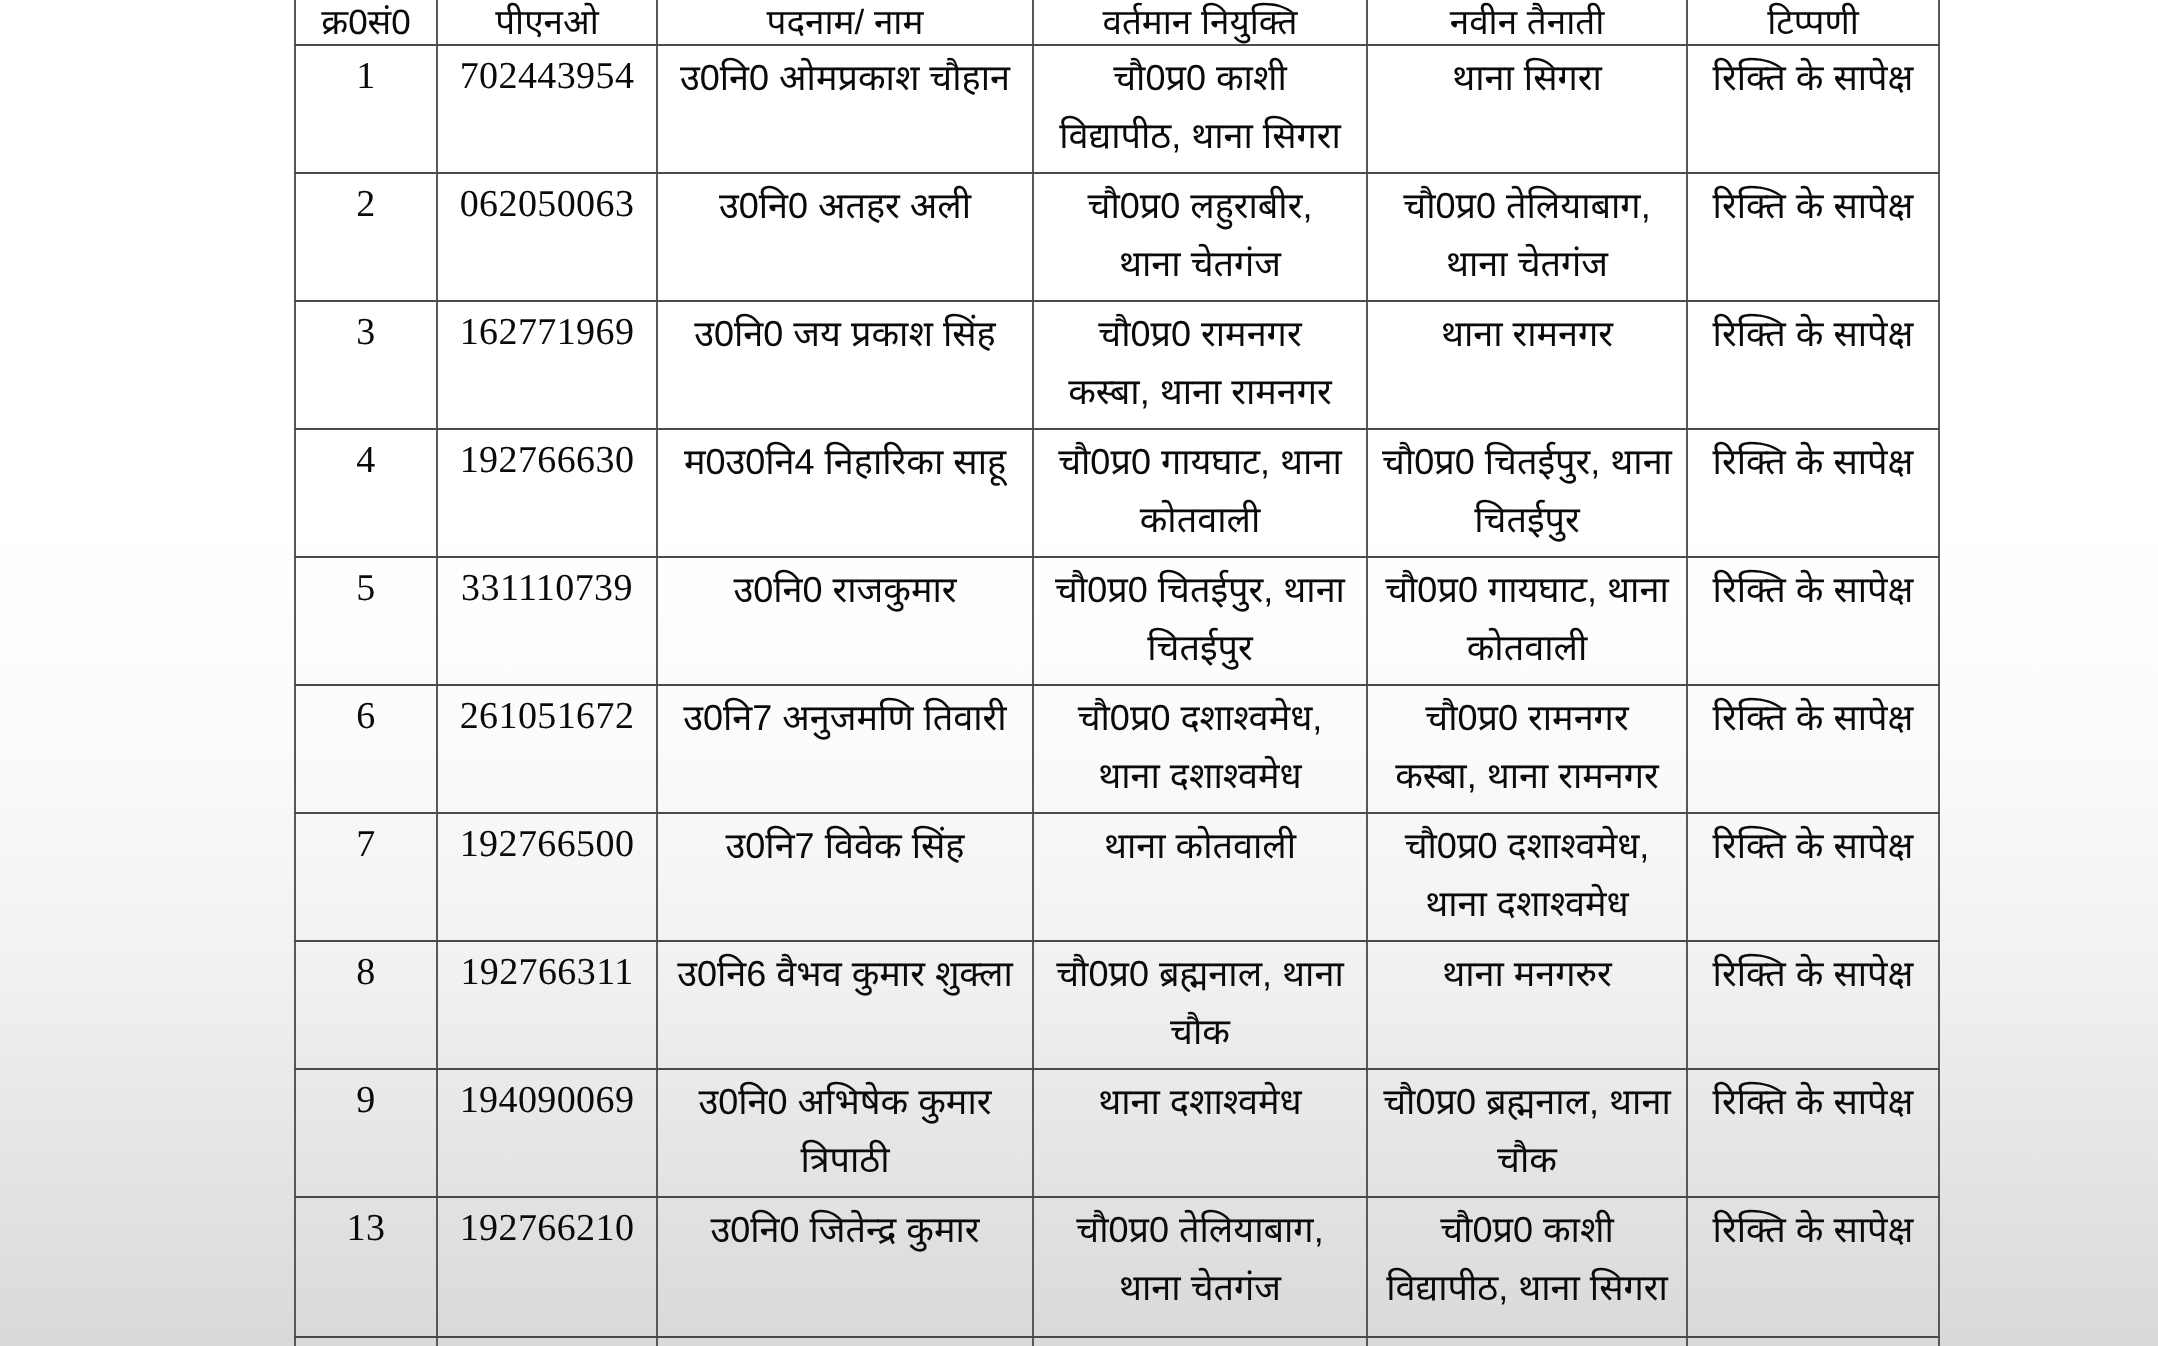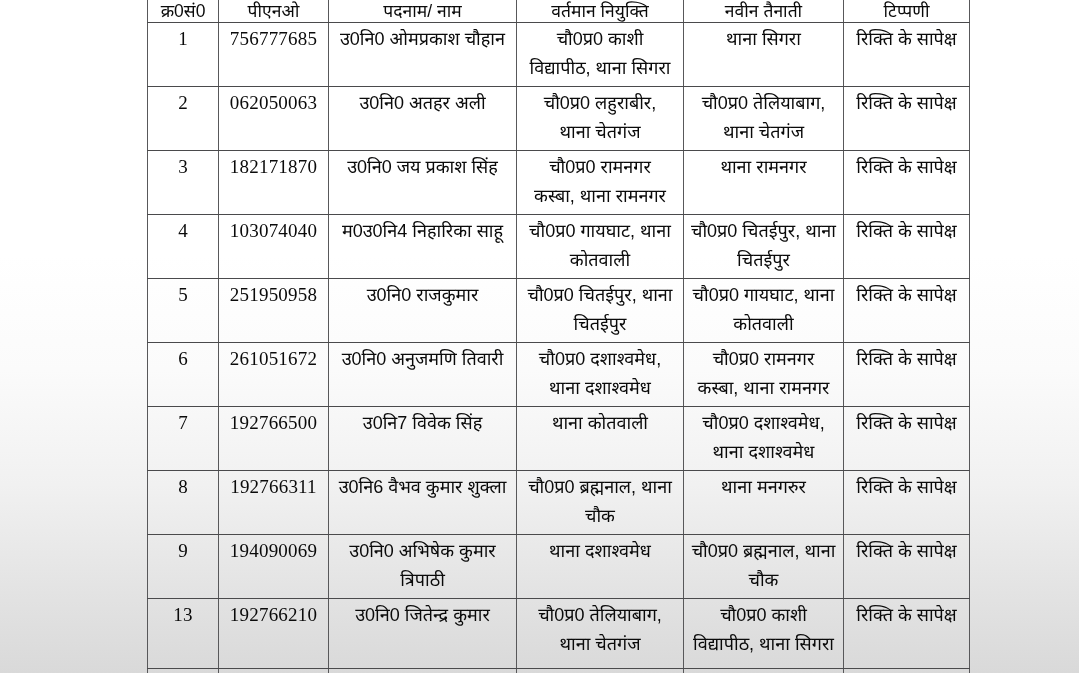--- a/index.html
+++ b/index.html
@@ -124,21 +124,21 @@
         <th class="head-text">पदनाम/ नाम</th>
         <th class="head-text">वर्तमान नियुक्ति</th>
         <th class="head-text">नवीन तैनाती</th>
         <th class="head-text">टिप्पणी</th>
       </tr>
     </thead>
 
     <tbody id="table-body">
         <tr class="r1">
           <td class="num">1</td>
-          <td class="pno">756777685</td>
+          <td class="pno">702443954</td>
           <td class="cell-text">
             <span class="cell-lines">
               <span class="ln">उ0नि0 ओमप्रकाश चौहान</span>
             </span>
           </td>
           <td class="cell-text">
             <span class="cell-lines">
               <span class="ln">चौ0प्र0 काशी</span>
               <span class="ln">विद्यापीठ, थाना सिगरा</span>
             </span>
@@ -175,21 +175,21 @@
             </span>
           </td>
           <td class="cell-text">
             <span class="cell-lines">
               <span class="ln">रिक्ति के सापेक्ष</span>
             </span>
           </td>
         </tr>
         <tr class="r3">
           <td class="num">3</td>
-          <td class="pno">182171870</td>
+          <td class="pno">162771969</td>
           <td class="cell-text">
             <span class="cell-lines">
               <span class="ln">उ0नि0 जय प्रकाश सिंह</span>
             </span>
           </td>
           <td class="cell-text">
             <span class="cell-lines">
               <span class="ln">चौ0प्र0 रामनगर</span>
               <span class="ln">कस्बा, थाना रामनगर</span>
             </span>
@@ -200,21 +200,21 @@
             </span>
           </td>
           <td class="cell-text">
             <span class="cell-lines">
               <span class="ln">रिक्ति के सापेक्ष</span>
             </span>
           </td>
         </tr>
         <tr class="r4">
           <td class="num">4</td>
-          <td class="pno">103074040</td>
+          <td class="pno">192766630</td>
           <td class="cell-text">
             <span class="cell-lines">
               <span class="ln">म0उ0नि4 निहारिका साहू</span>
             </span>
           </td>
           <td class="cell-text">
             <span class="cell-lines">
               <span class="ln">चौ0प्र0 गायघाट, थाना</span>
               <span class="ln">कोतवाली</span>
             </span>
@@ -226,21 +226,21 @@
             </span>
           </td>
           <td class="cell-text">
             <span class="cell-lines">
               <span class="ln">रिक्ति के सापेक्ष</span>
             </span>
           </td>
         </tr>
         <tr class="r5">
           <td class="num">5</td>
-          <td class="pno">251950958</td>
+          <td class="pno">331110739</td>
           <td class="cell-text">
             <span class="cell-lines">
               <span class="ln">उ0नि0 राजकुमार</span>
             </span>
           </td>
           <td class="cell-text">
             <span class="cell-lines">
               <span class="ln">चौ0प्र0 चितईपुर, थाना</span>
               <span class="ln">चितईपुर</span>
             </span>
@@ -255,21 +255,21 @@
             <span class="cell-lines">
               <span class="ln">रिक्ति के सापेक्ष</span>
             </span>
           </td>
         </tr>
         <tr class="r6">
           <td class="num">6</td>
           <td class="pno">261051672</td>
           <td class="cell-text">
             <span class="cell-lines">
-              <span class="ln">उ0नि0 अनुजमणि तिवारी</span>
+              <span class="ln">उ0नि7 अनुजमणि तिवारी</span>
             </span>
           </td>
           <td class="cell-text">
             <span class="cell-lines">
               <span class="ln">चौ0प्र0 दशाश्वमेध,</span>
               <span class="ln">थाना दशाश्वमेध</span>
             </span>
           </td>
           <td class="cell-text">
             <span class="cell-lines">

